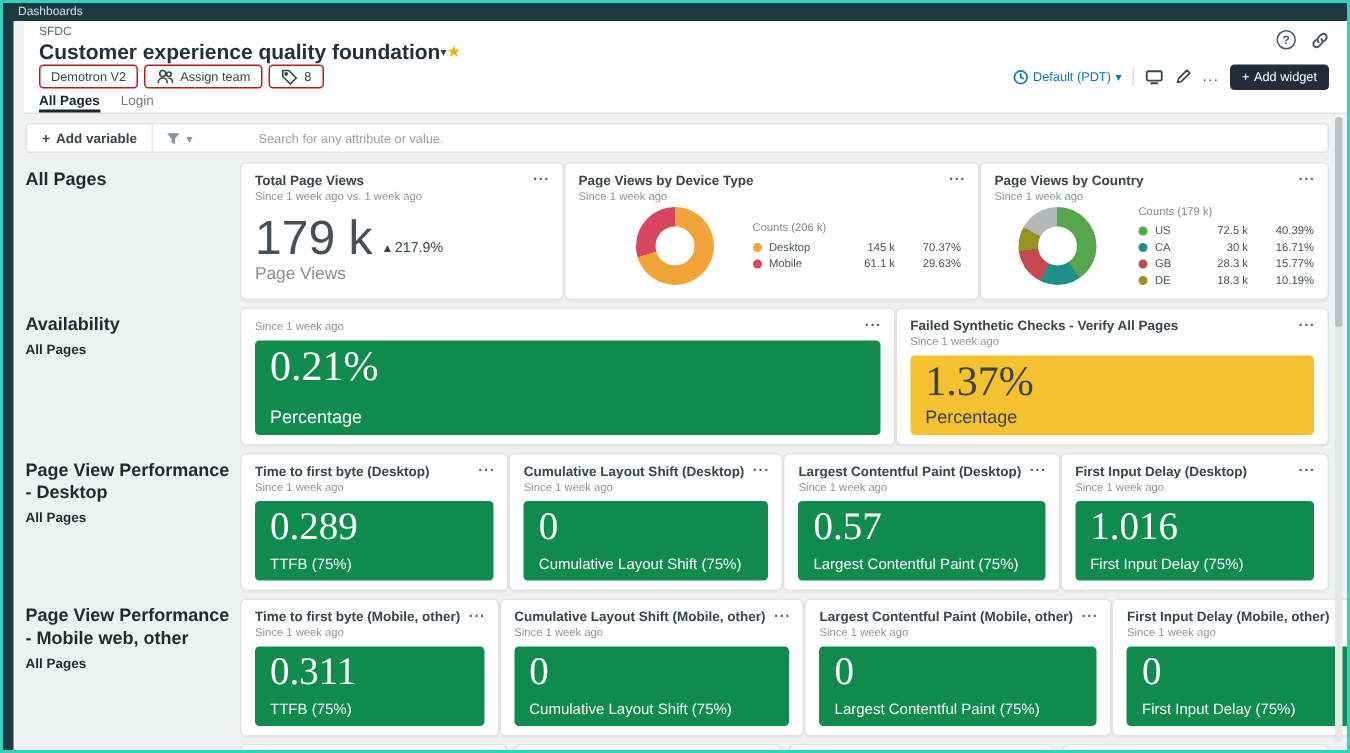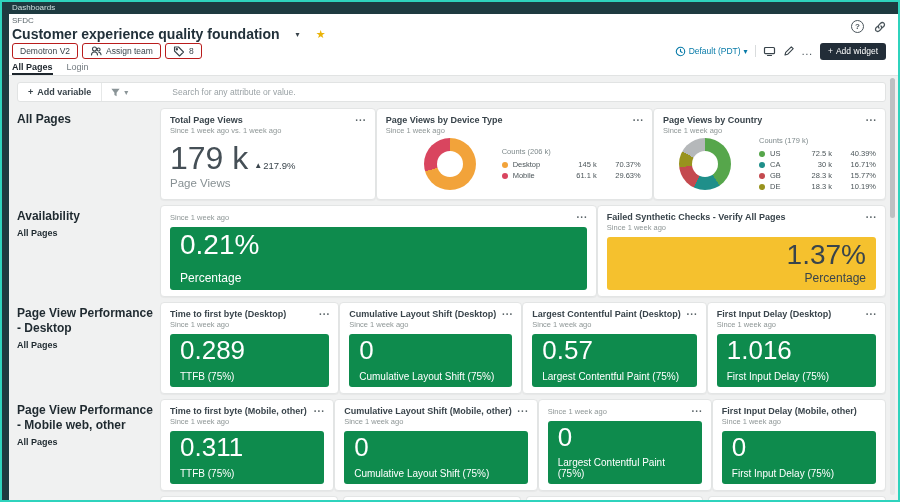--- a/index.html
+++ b/index.html
@@ -4,24 +4,24 @@
 <style>
   * { box-sizing: border-box; margin: 0; padding: 0; }
   html,body { width:900px; height:502px; }
   body { font-family: "Liberation Sans", "DejaVu Sans", sans-serif; background:#dfeef1; }
   .frame { position:relative; width:900px; height:502px; border:2px solid #2fd3bd; background:#f0f1f1; overflow:hidden; }
 
   
   .topbar { position:absolute; left:0; top:0; right:0; height:12px; background:#1e3a40; color:#cfe0e0; font-size:8px; line-height:12px; padding-left:10px; z-index:3; }
   .sliver { position:absolute; left:0; top:0; bottom:0; width:7px; background:#1e3a40; z-index:2; }
 
-  .chrome { position:absolute; left:0; top:12px; right:0; background:#ffffff; }
+  .chrome { position:absolute; left:14px; top:12px; right:0; background:#ffffff; }
   .hdr { position:relative; height:27px; padding:2px 10px 0 10px; }
   .account { font-size:8px; color:#5d686d; }
-  .title-row { display:flex; align-items:center; gap:16px; margin-top:1px; }
+  .title-row { display:flex; align-items:center; gap:0; margin-top:1px; }
   .title { font-size:14px; font-weight:700; color:#22313a; }
   .caret { font-size:8px; color:#39444b; }
   .star { color:#eab308; font-size:11px; }
   .hdr-icons { position:absolute; right:12px; top:6px; display:flex; gap:10px; align-items:center; }
   .help-circle { width:13px; height:13px; border:1.2px solid #4a555b; border-radius:50%; font-size:8px; color:#4a555b; display:flex; align-items:center; justify-content:center; font-weight:700; }
 
   .toolbar { display:flex; align-items:center; height:20px; padding:0 12px 0 10px; }
   .tbtn { display:inline-flex; align-items:center; gap:4px; height:16px; padding:0 7px; border:1px solid #b91c1c; border-radius:3px; background:#fff; font-size:8.5px; color:#39444b; margin-right:4px; cursor:pointer; }
   .toolbar-right { margin-left:auto; display:flex; align-items:center; gap:7px; }
   .timepick { display:inline-flex; align-items:center; gap:3px; font-size:8.5px; color:#077aa8; cursor:pointer; }
@@ -65,23 +65,23 @@
   .legend { font-size:7.5px; color:#4a5458; }
   .legend-header { color:#7f8a8c; margin-bottom:3px; }
   .legend-row { display:flex; align-items:center; height:11px; }
   .dot { width:6px; height:6px; border-radius:50%; margin-right:5px; flex:0 0 6px; }
   .lname { width:48px; }
   .lval { width:36px; text-align:right; }
   .lpct { width:44px; text-align:right; }
   .legend.compact .lname { width:26px; }
 
   .billboard { margin-top:5px; flex:1; border-radius:3px; padding:3px 10px 5px 10px; display:flex; flex-direction:column; justify-content:space-between; color:#fff; }
-  .billboard .bb-num { font-size:26px; line-height:1.05; }
+  .billboard .bb-num { font-size:26px; line-height:1.05;font-family:Liberation Serif, serif; }
   .billboard .bb-label { font-size:10px; }
-  .billboard.dark-text { color:#39444b;align-items:flex-end; }
+  .billboard.dark-text { color:#39444b; }
   .billboard.lg .bb-num { font-size:28px; }
   .billboard.lg .bb-label { font-size:12px; }
 
   .partial-row { display:flex; gap:5px; height:12px; }
   .partial-row .spacer { width:138px; flex:0 0 138px; }
   .partial-card { flex:1; background:#fff; border:1px solid #e3e5e5; border-radius:4px 4px 0 0; border-bottom:none; }
 
   .scrollbar { position:absolute; right:3px; top:76px; bottom:5px; width:5px; background:#e6e8e8; border-radius:3px; z-index:4; }
   .scroll-thumb { position:absolute; top:0; left:0; width:5px; height:140px; background:#bcc0c2; border-radius:3px; cursor:pointer; }
 
@@ -357,20 +357,21 @@
         <div class="card" style="flex:1 1 0;">
           <div class="card-title">Cumulative Layout Shift (Mobile, other)</div>
           <div class="card-sub">Since 1 week ago</div>
           <span class="card-menu">...</span>
           <div class="billboard" style="background-color: rgb(14, 139, 77);">
             <span class="bb-num">0</span>
             <span class="bb-label">Cumulative Layout Shift (75%)</span>
           </div>
         </div>
         <div class="card" style="flex:1 1 0;">
+          <div class="card-title">Largest Contentful Paint (Mobile, other)</div>
           <div class="card-sub">Since 1 week ago</div>
           <span class="card-menu">...</span>
           <div class="billboard" style="background-color: rgb(14, 139, 77);">
             <span class="bb-num">0</span>
             <span class="bb-label">Largest Contentful Paint (75%)</span>
           </div>
         </div>
         <div class="card" style="flex:1 1 0;">
           <div class="card-title">First Input Delay (Mobile, other)</div>
           <div class="card-sub">Since 1 week ago</div>

